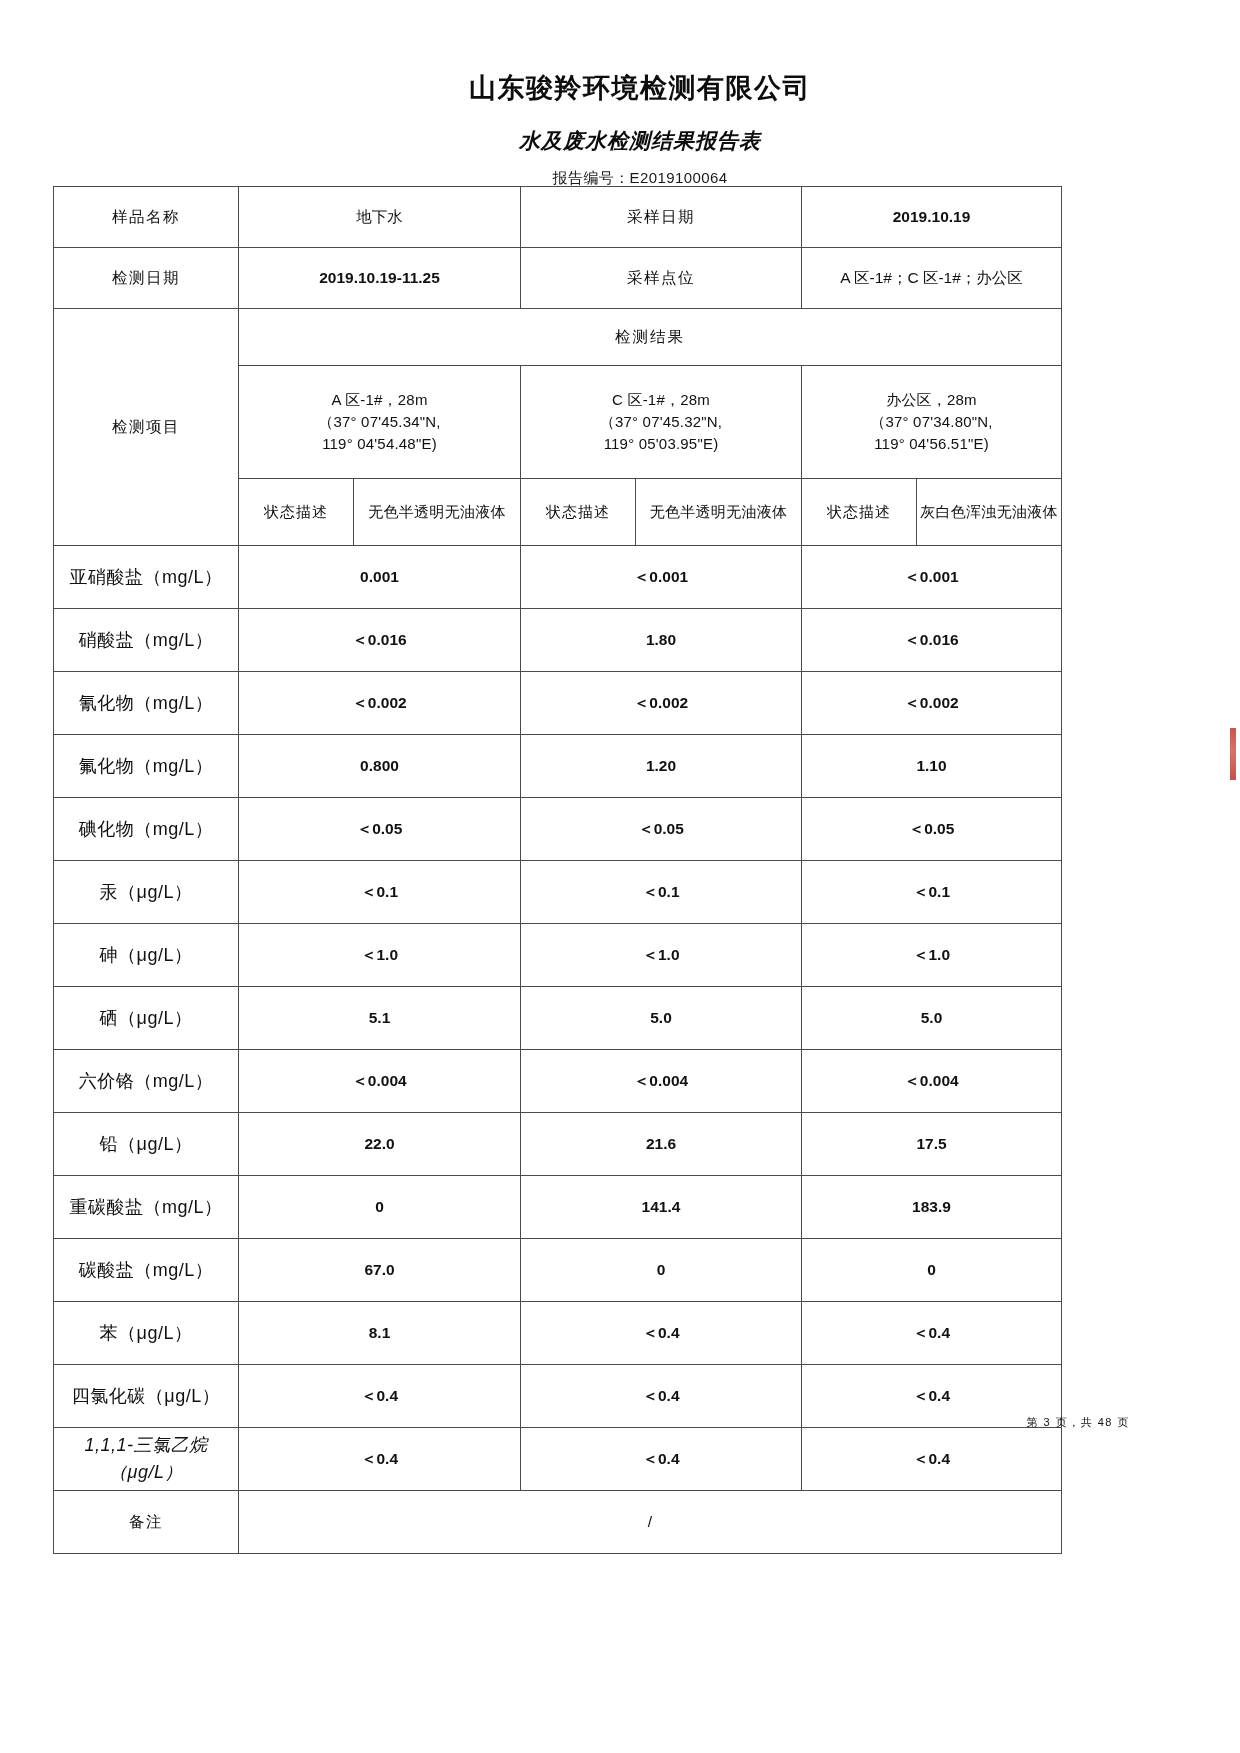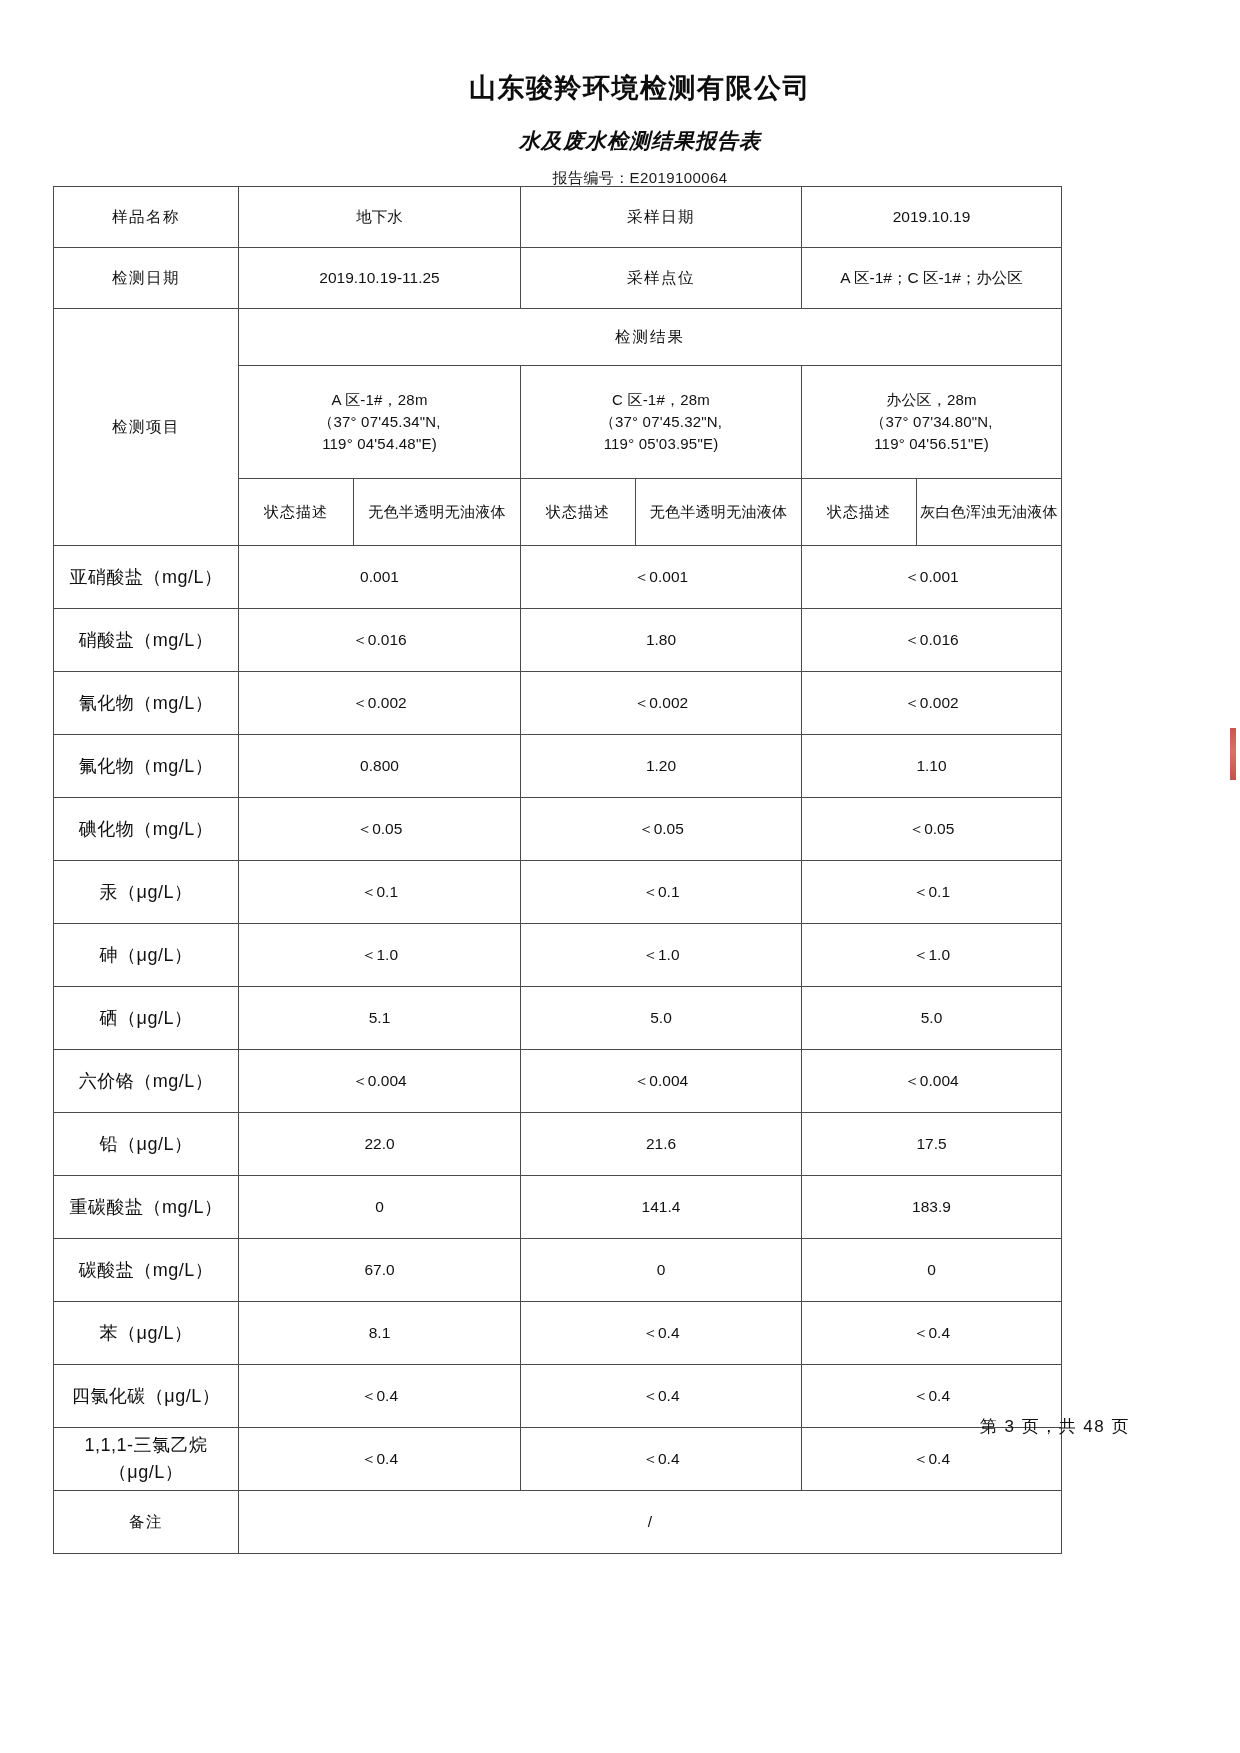--- a/index.html
+++ b/index.html
@@ -83,34 +83,34 @@
   .state-value { font-size: 15px; line-height: 1.45; letter-spacing: 0.3px; }
   .result-header { letter-spacing: 2px; }
   .remark-value {
     text-align: left;
     padding-left: 14px;
   }
   .footer {
     position: absolute;
     right: 110px;
     top: 1415px;
-    font-size: 17px;
+    font-size: 11px;
     letter-spacing: 1.5px;
     color: #111;
   }
   .edge-mark {
     position: absolute;
     right: 4px;
     top: 728px;
     width: 6px;
     height: 52px;
     background: linear-gradient(180deg, #c0392b 0%, #d05a4a 45%, #b8342a 100%);
     opacity: 0.85;
   }
-  .num { font-family: "Liberation Sans", "DejaVu Sans", sans-serif; }
+  .num { font-family: "Liberation Sans", "DejaVu Sans", sans-serif; font-weight: bold; }
 </style>
 </head>
 <body>
 
 <div class="page">
 
   <div class="header-block">
     <div class="company-title">山东骏羚环境检测有限公司</div>
     <div class="report-title">水及废水检测结果报告表</div>
     <div class="report-no">报告编号：E2019100064</div>
@@ -255,21 +255,21 @@
             <td class="num" colspan="2">＜0.4</td>
             <td class="num" colspan="2">＜0.4</td>
           </tr>
           <tr class="data">
             <td class="item-cell">四氯化碳（μg/L）</td>
             <td class="num" colspan="2">＜0.4</td>
             <td class="num" colspan="2">＜0.4</td>
             <td class="num" colspan="2">＜0.4</td>
           </tr>
           <tr class="data">
-            <td class="item-cell" style="white-space: pre-line;">1,1,1-三氯乙烷
+            <td class="item-cell" style="white-space: pre-line; font-style: italic;">1,1,1-三氯乙烷
 （μg/L）</td>
             <td class="num" colspan="2">＜0.4</td>
             <td class="num" colspan="2">＜0.4</td>
             <td class="num" colspan="2">＜0.4</td>
           </tr>
         </tbody>
 
         <tbody>
           <tr>
           <td class="label-cell" style="height:54px">备注</td>

